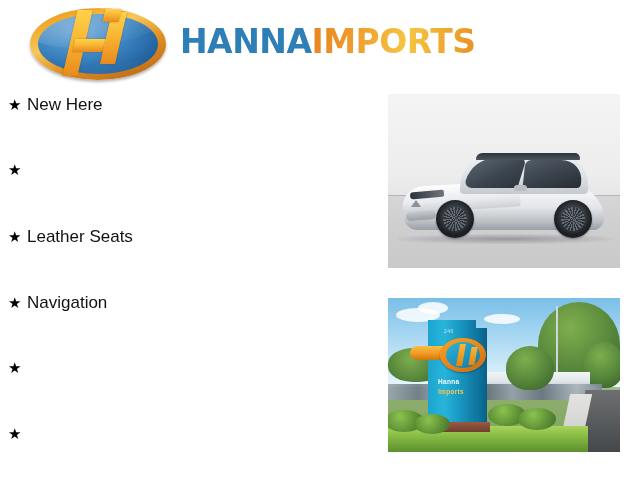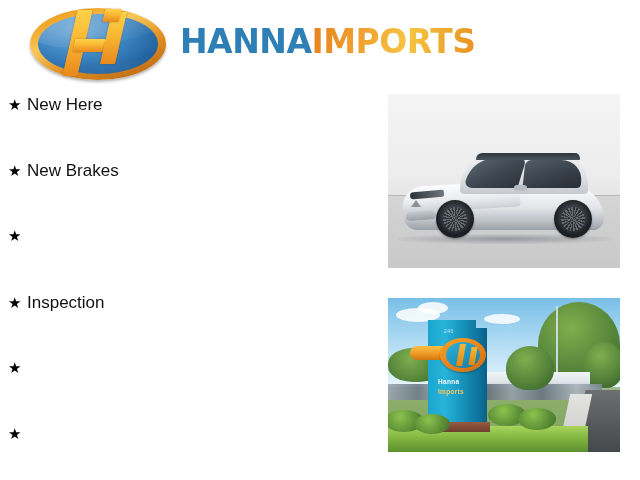--- a/index.html
+++ b/index.html
@@ -470,30 +470,30 @@
 
 <ul id="feature-list" style="list-style:none;margin:0;padding:0;">
 
   <li class="feature-item">
     <span class="feature-star">★</span>
     <span class="feature-label">New Here</span>
   </li>
 
   <li class="feature-item">
     <span class="feature-star">★</span>
-    <span class="feature-label">New Brakes</span>
   </li>
 
   <li class="feature-item">
     <span class="feature-star">★</span>
+    <span class="feature-label">Leather Seats</span>
   </li>
 
   <li class="feature-item">
     <span class="feature-star">★</span>
-    <span class="feature-label">Inspection</span>
+    <span class="feature-label">Navigation</span>
   </li>
 
   <li class="feature-item">
     <span class="feature-star">★</span>
   </li>
 
   <li class="feature-item">
     <span class="feature-star">★</span>
   </li>
 

